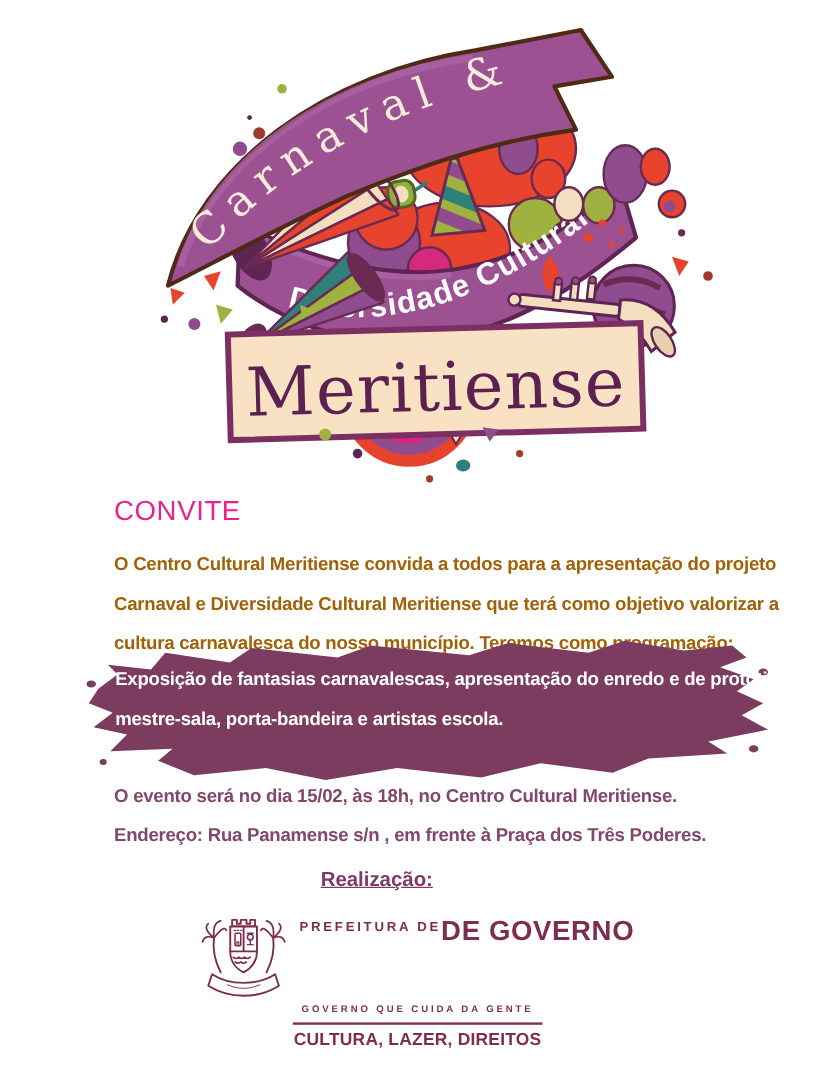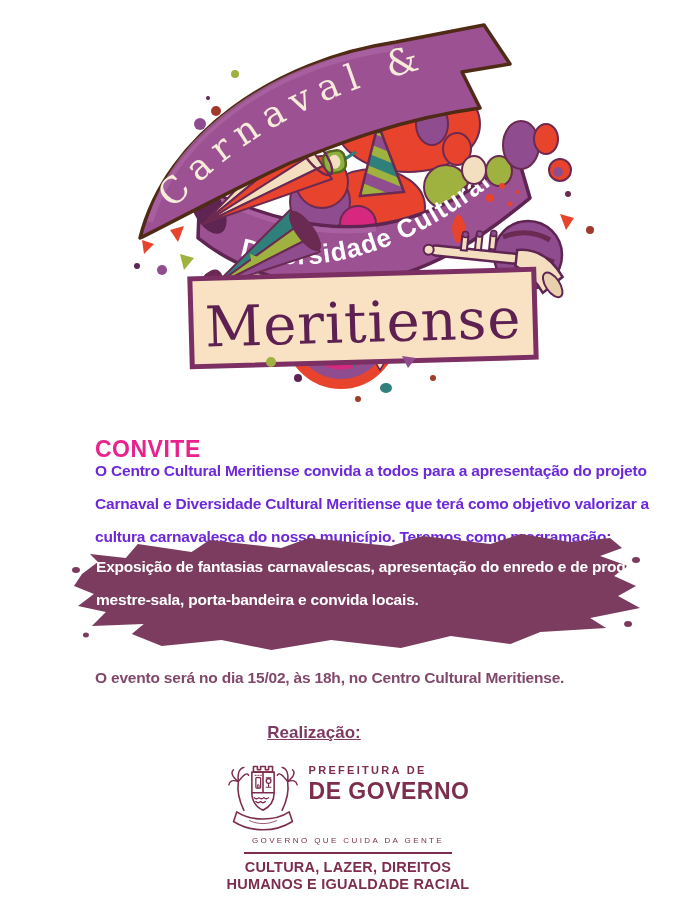--- a/index.html
+++ b/index.html
@@ -3,50 +3,50 @@
 <meta charset="utf-8">
 <style>
   html,body { margin:0; padding:0; background:#ffffff; }
   .flyer {
     position:relative; width:696px; height:905px; background:#ffffff;
     overflow:hidden; font-family:"Liberation Sans", sans-serif;
   }
   .abs { position:absolute; }
 
   .heading {
-    left:95px; top:412px; font-size:23px; font-weight:bold;
-    color:#e8218d; letter-spacing:0.5px;margin-top:24px;
+    left:95px; top:412px; font-size:23px; font-weight:normal;
+    color:#e8218d; letter-spacing:0.5px;
   }
   .intro {
-    left:95px; top:454px; color:#6d28d9; font-weight:bold;
+    left:95px; top:454px; color:#a16207; font-weight:bold;
     font-size:15.5px; letter-spacing:-0.2px; line-height:33px; white-space:nowrap;
   }
   .highlight { left:72px; top:532px; width:570px; height:122px; }
   .highlight svg.bg { position:absolute; left:0; top:0; width:100%; height:100%; }
   .highlight .hl-text {
     position:absolute; left:24px; top:18px; color:#ffffff; font-weight:bold;
     font-size:15.5px; letter-spacing:-0.2px; line-height:33px; white-space:nowrap;
   }
   .event {
-    left:95px; top:661px; color:#82486b; font-weight:bold;
+    left:95px; top:647px; color:#82486b; font-weight:bold;
     font-size:15.5px; letter-spacing:-0.2px; line-height:33px; white-space:nowrap;
   }
   .realizacao {
     left:0; top:723px; width:628px; text-align:center;
     color:#7d3b63; font-weight:bold; font-size:17px;text-decoration:underline;
   }
   .footer {
     left:0; top:761px; width:696px; display:flex; flex-direction:column;
     align-items:center; color:#7d2e4e;
   }
   .footer-top { display:flex; align-items:flex-start; gap:10px; }
-  .org-names { display:flex; flex-direction:column; padding-top:3px; }
+  .org-names { display:flex; padding-top:3px;align-items:center; }
   .org-small { font-size:11px; font-weight:bold; letter-spacing:2.3px; margin-bottom:4px; }
   .org-big { font-size:23px; font-weight:bold; line-height:22px; letter-spacing:0.5px; }
-  .tagline { font-size:8px; font-weight:normal; letter-spacing:2.4px; margin-top:5px; }
+  .tagline { font-size:8px; font-weight:bold; letter-spacing:2.4px; margin-top:5px; }
   .divider { width:208px; border-top:2px solid #7d2e4e; margin:7px 0 5px 0; }
   .dept { font-size:14.5px; font-weight:bold; text-align:center; line-height:17px; letter-spacing:0.2px; }
 </style>
 </head>
 <body>
 
 <div class="flyer">
 
   <svg class="abs" style="left:58px; top:12px;" width="580" height="400" viewBox="0 0 580 400">
     <defs>
@@ -210,27 +210,28 @@
 
   <div class="abs highlight">
     <svg class="bg" viewBox="0 0 572 122" preserveAspectRatio="none">
       <path fill="#7b3c5f" d="M 10,42 L 26,30 L 18,22 L 54,26 L 66,12 L 120,20 L 138,8 L 210,16 L 238,6 L 320,14 L 352,4 L 420,12 L 450,2 L 500,10 L 540,6 L 552,16 L 530,24 L 558,34 L 544,44 L 566,54 L 548,64 L 570,76 L 520,86 L 536,96 L 470,100 L 440,112 L 380,104 L 330,116 L 260,108 L 200,118 L 150,108 L 90,114 L 60,102 L 72,92 L 20,94 L 34,80 L 6,74 L 22,62 L 2,54 Z"></path>
       <ellipse cx="4" cy="38" rx="4" ry="3" fill="#7b3c5f"></ellipse>
       <ellipse cx="566" cy="28" rx="4" ry="3" fill="#7b3c5f"></ellipse>
       <ellipse cx="14" cy="103" rx="3" ry="2.5" fill="#7b3c5f"></ellipse>
       <ellipse cx="558" cy="92" rx="4" ry="3" fill="#7b3c5f"></ellipse>
     </svg>
     <div class="hl-text">
-      <div>Exposição de fantasias carnavalescas, apresentação do enredo e de programação</div>
-      <div>mestre-sala, porta-bandeira e convida locais.</div>
+      <div>Exposição de fantasias carnavalescas, apresentação do enredo e de protótipos</div>
+      <div>mestre-sala, porta-bandeira e artistas escola.</div>
     </div>
   </div>
 
   <div class="abs event">
     <div>O evento será no dia 15/02, às 18h, no Centro Cultural Meritiense.</div>
+    <div>Endereço: Rua Panamense s/n , em frente à Praça dos Três Poderes.</div>
   </div>
 
   <div class="abs realizacao">Realização:</div>
 
   <div class="abs footer">
     <div class="footer-top">
       <svg width="72" height="70" viewBox="0 0 90 88">
         <g stroke="#7d2e4e" fill="none" stroke-width="2" stroke-linecap="round" stroke-linejoin="round">
           <path d="M33,14 V7 h5 v4 h4 V7 h6 v4 h4 V7 h5 v7 z" fill="#ffffff"></path>
           <path d="M31,14 h28 v26 c0,12 -8,19 -14,22 c-6,-3 -14,-10 -14,-22 z" fill="#ffffff"></path>
@@ -251,17 +252,16 @@
       </svg>
       <div class="org-names">
         <div class="org-small">PREFEITURA DE</div>
         <div class="org-big">DE GOVERNO</div>
       </div>
     </div>
     <div class="tagline">GOVERNO QUE CUIDA DA GENTE</div>
     <div class="divider"></div>
     <div class="dept">
       <div>CULTURA, LAZER, DIREITOS</div>
-      <div>HUMANOS E IGUALDADE RACIAL</div>
     </div>
   </div>
 
 </div>
 
 </body></html>

